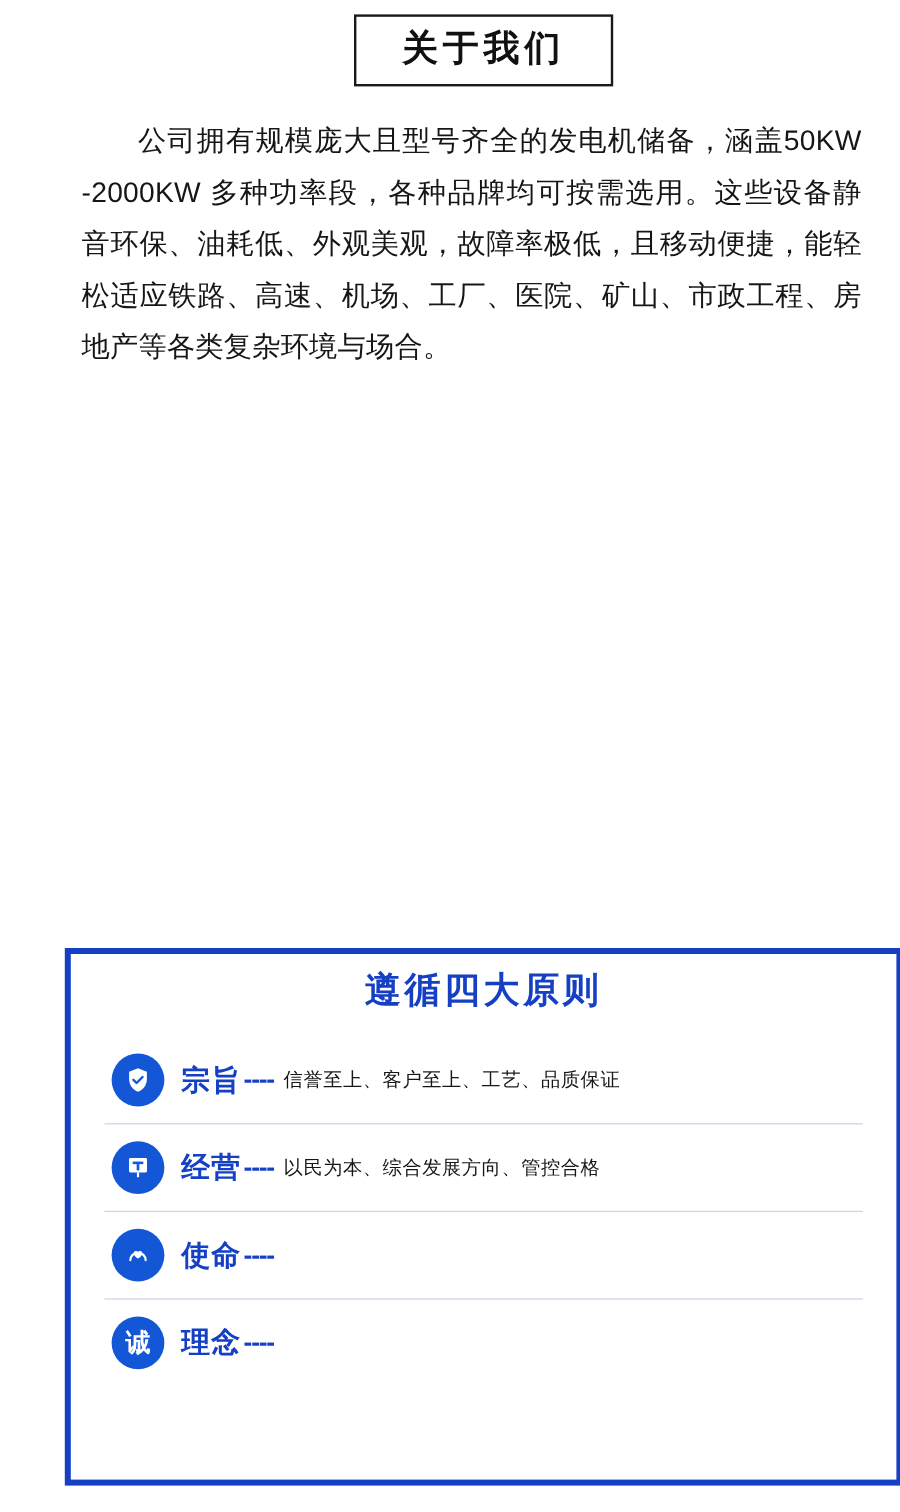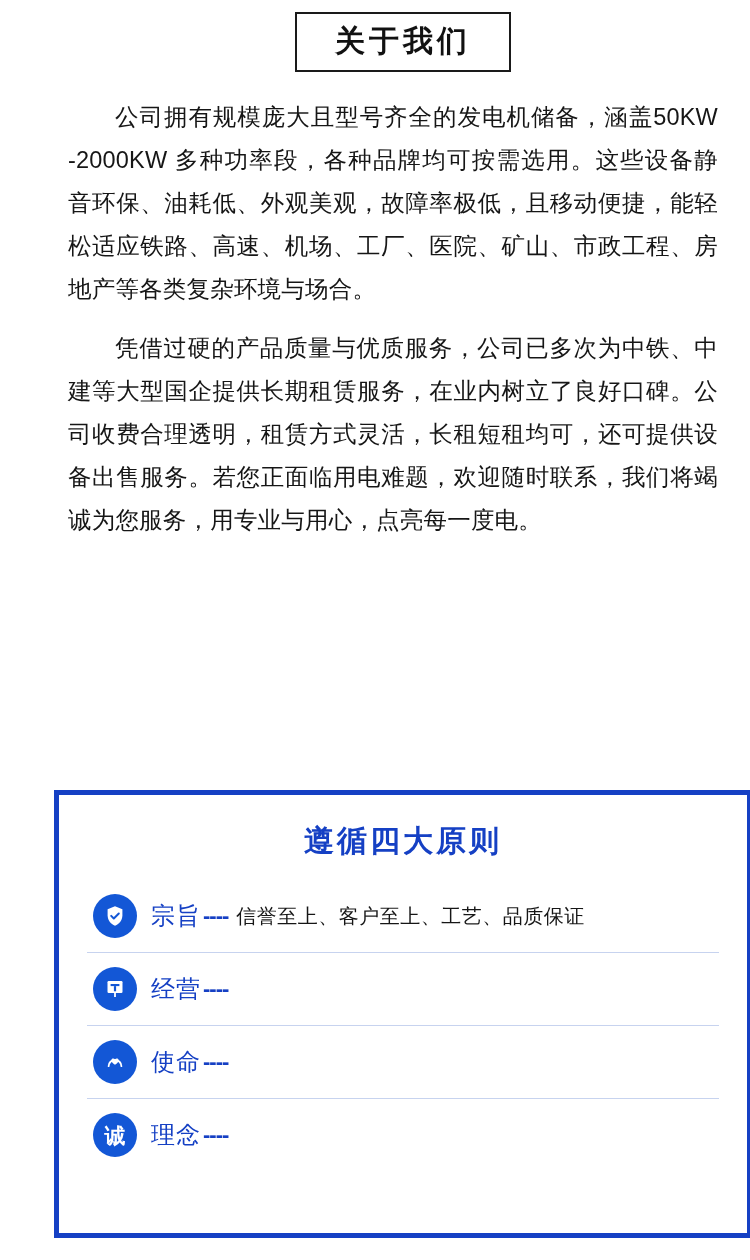--- a/index.html
+++ b/index.html
@@ -58,21 +58,21 @@
     position: absolute;
     left: 26px;
     top: 790px;
     width: 698px;
     height: 448px;
     box-sizing: border-box;
     border: 5px solid #1540c4;
     background: #ffffff;
   }
   .panel-inner {
-    padding: 26px 28px 10px 28px;
+    padding: 10px 28px 10px 28px;
   }
   .panel-title {
     text-align: center;
     color: #1540c4;
     font-size: 30px;
     font-weight: bold;
     letter-spacing: 3px;
     margin-bottom: 18px;
   }
   .principle-row {
@@ -99,51 +99,50 @@
   }
   .p-icon svg { display: block; }
   .p-icon .glyph {
     font-size: 21px;
     font-weight: bold;
     line-height: 1;
   }
   .p-label {
     color: #1540c4;
     font-size: 24px;
-    font-weight: normal;
+    font-weight: bold;
     letter-spacing: 1px;
     flex: 0 0 auto;
   }
   .p-dash {
     color: #1540c4;
     font-size: 22px;
     font-weight: bold;
     letter-spacing: -1px;
     margin: 0 8px 0 2px;
     flex: 0 0 auto;
   }
   .p-text {
-    font-size: 20px;
+    font-size: 16px;
     color: #161616;
     letter-spacing: 0.5px;
     text-align: center;
   }
 </style>
 </head>
 <body>
 
 <div class="page">
 
   <div class="title-wrap">
     <div class="title-box">关于我们</div>
   </div>
 
   <div class="body-text">
     <p class="para">公司拥有规模庞大且型号齐全的发电机储备，涵盖50KW -2000KW 多种功率段，各种品牌均可按需选用。这些设备静音环保、油耗低、外观美观，故障率极低，且移动便捷，能轻松适应铁路、高速、机场、工厂、医院、矿山、市政工程、房地产等各类复杂环境与场合。</p>
-    <p class="para">凭借过硬的产品质量与优质服务，公司已多次为中铁、中建等大型国企提供长期租赁服务，在业内树立了良好口碑。公司收费合理透明，租赁方式灵活，长租短租均可，还可提供设备出售服务。若您正面临用电难题，欢迎随时联系，我们将竭诚为您服务，用专业与用心，点亮每一度电。</p>
   </div>
 
   <div class="panel">
     <div class="panel-inner">
       <div class="panel-title">遵循四大原则</div>
 
       <div class="principle-row">
         <div class="p-icon">
           <svg width="24" height="24" viewBox="0 0 24 24" aria-hidden="true">
             <path d="M12 2.2 4.6 5.2v6.1c0 4.7 3.1 8.9 7.4 10.5 4.3-1.6 7.4-5.8 7.4-10.5V5.2L12 2.2z" fill="#ffffff"></path>
@@ -159,20 +158,21 @@
         <div class="p-icon">
           <svg width="24" height="24" viewBox="0 0 24 24" aria-hidden="true">
             <rect x="4.5" y="4" width="15" height="12" rx="1.2" fill="#ffffff"></rect>
             <rect x="7.6" y="7" width="8.8" height="2.1" fill="#1357d6"></rect>
             <rect x="10.9" y="9.1" width="2.2" height="5.2" fill="#1357d6"></rect>
             <rect x="11.1" y="16" width="1.8" height="4" fill="#ffffff"></rect>
           </svg>
         </div>
         <div class="p-label">经营</div>
         <div class="p-dash">----</div>
+        <div class="p-text">以民为本、综合发展方向、管控合格</div>
       </div>
 
       <div class="principle-row">
         <div class="p-icon">
           <svg width="24" height="24" viewBox="0 0 24 24" aria-hidden="true">
             <path d="M12 9.6c-1-1.6-3.6-1.4-3.6.9 0 1.7 2.2 3.3 3.6 4.3 1.4-1 3.6-2.6 3.6-4.3 0-2.3-2.6-2.5-3.6-.9z" fill="#ffffff"></path>
             <path d="M5.6 16.2c0-3.5 2.9-6.3 6.4-6.3s6.4 2.8 6.4 6.3" stroke="#ffffff" stroke-width="1.8" fill="none" stroke-linecap="round"></path>
           </svg>
         </div>
         <div class="p-label">使命</div>

